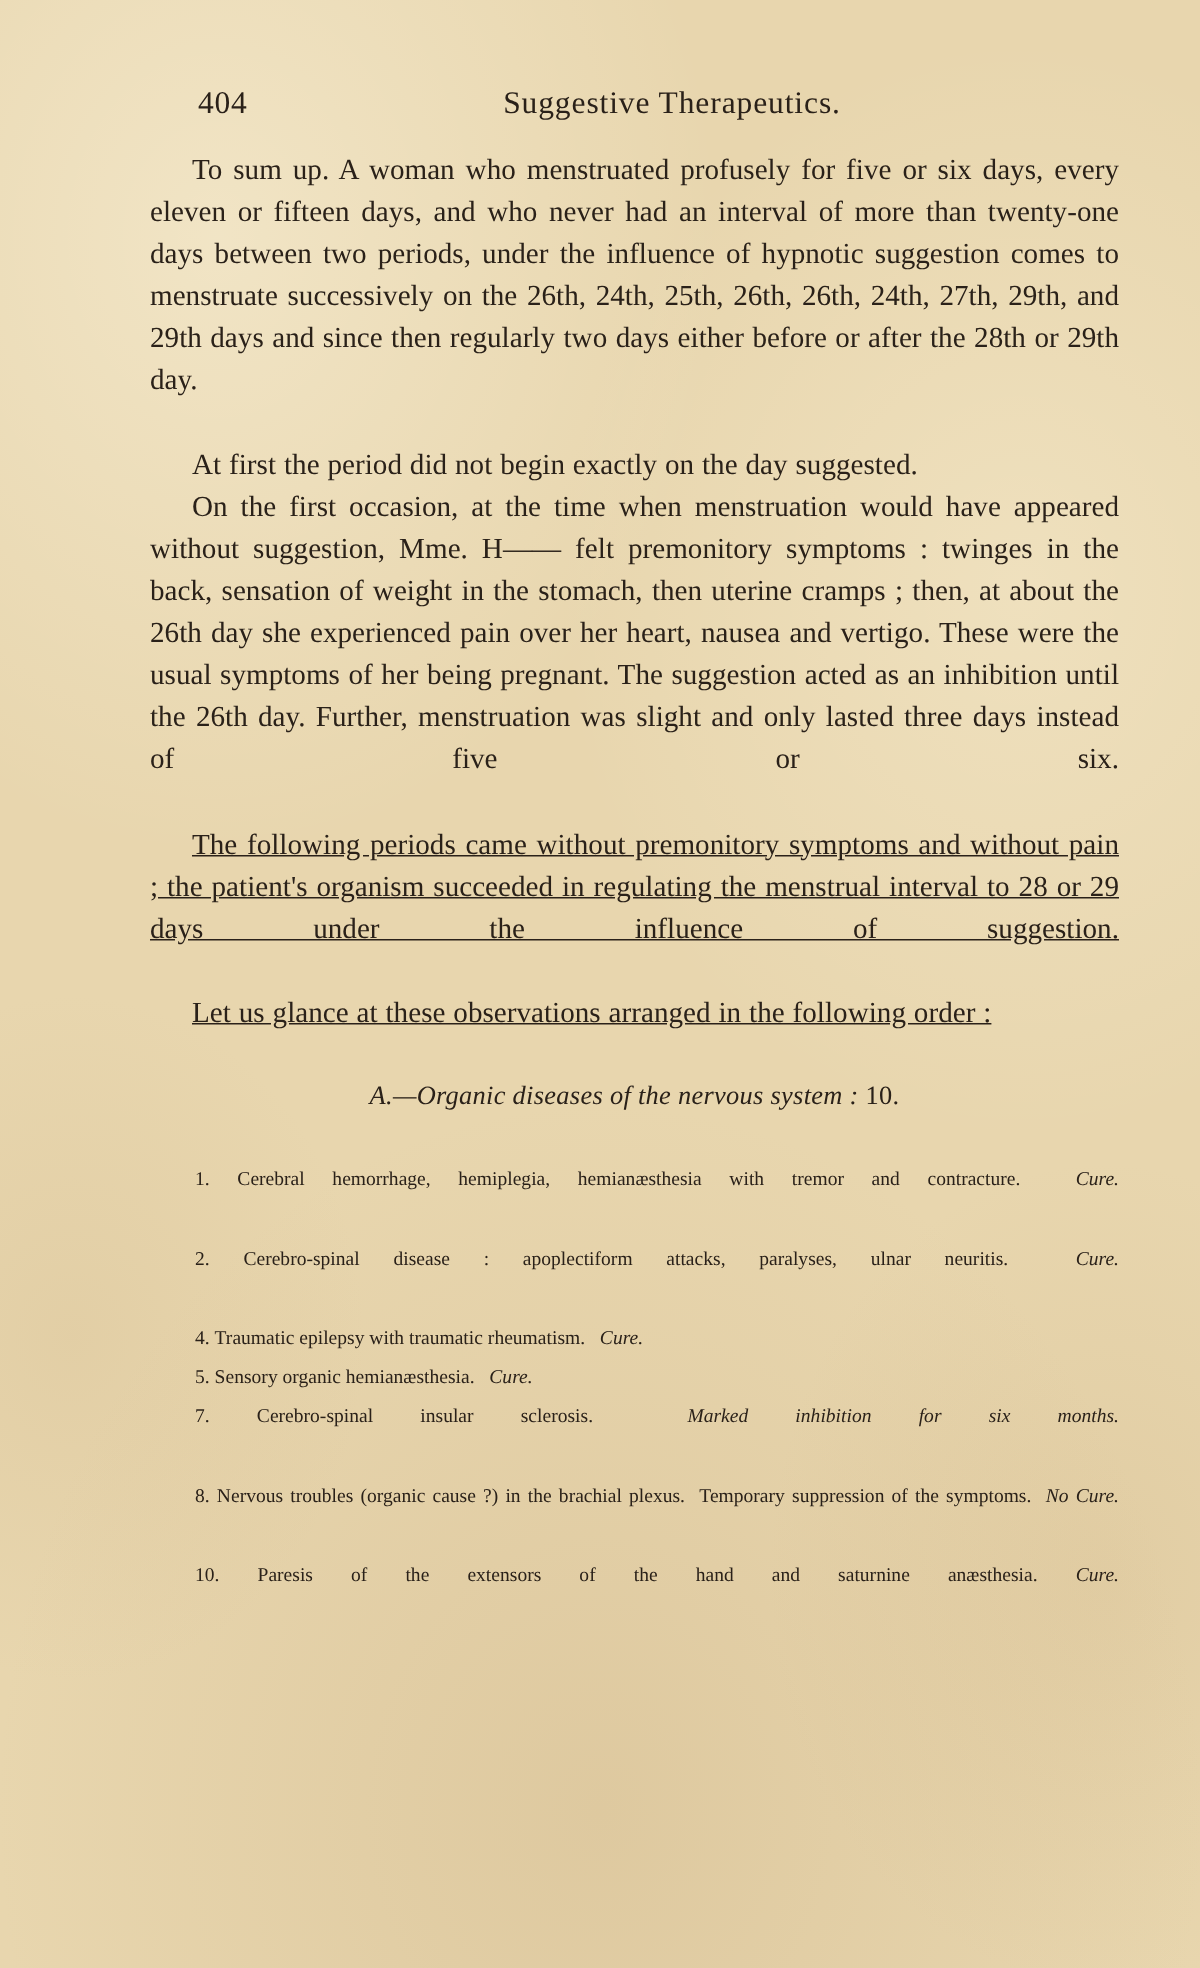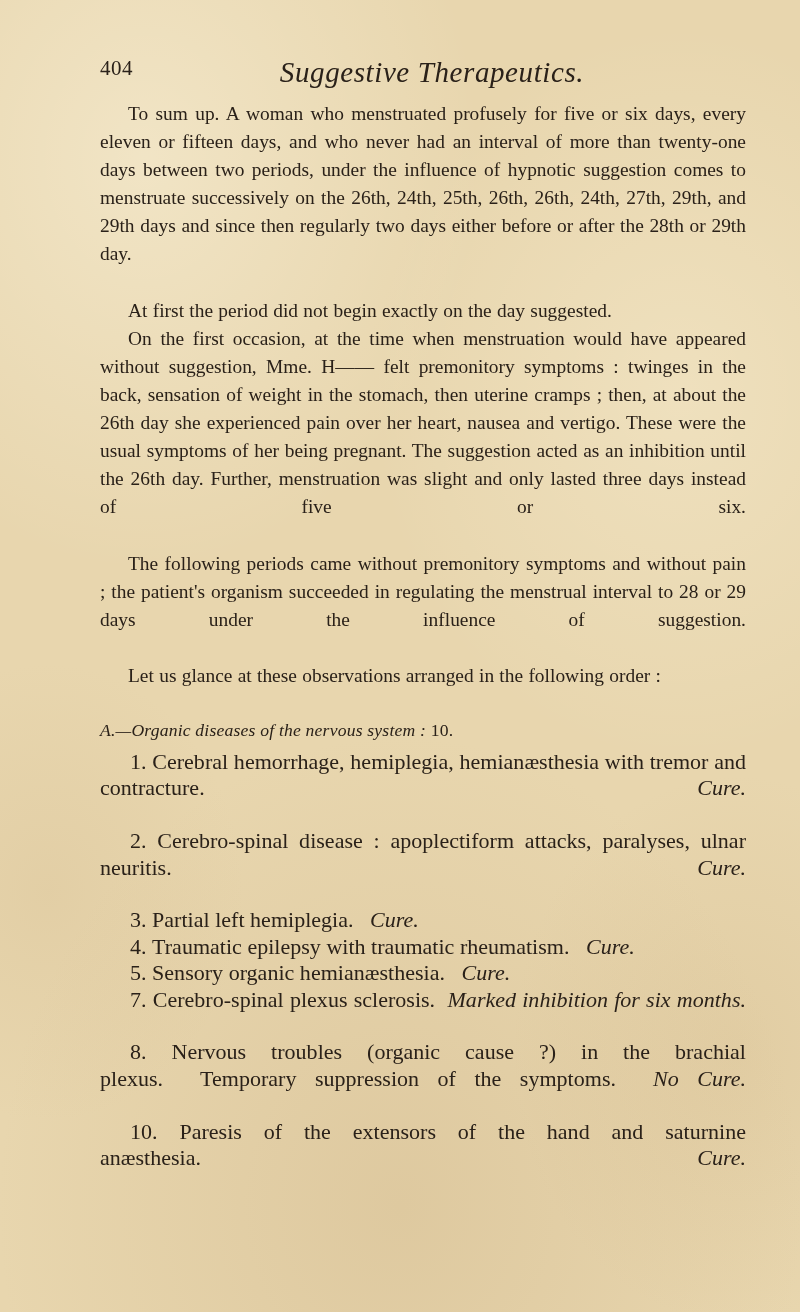--- a/index.html
+++ b/index.html
@@ -34,33 +34,33 @@
     top: 0;
     width: 646px;
     height: 1312px;
   }
 
   
   .running-head {
     position: relative;
     height: 44px;
     margin-top: 56px;
+    margin-left: 32px;
   }
   .folio {
     position: absolute;
     left: 0;
     top: 0;
     font-size: 21px;
     letter-spacing: 0.5px;
     font-family: "Liberation Serif", "DejaVu Serif", serif;
   }
   .head-title {
     text-align: center;
-    font-style: italic;
-    font-size: 29px;
+    font-size: 21px;
     letter-spacing: 0.6px;
     padding-left: 18px;
   }
 
   
   .body-block {
   }
   p.para {
     margin: 0;
     text-align: justify;
@@ -74,44 +74,46 @@
   p.para::after {
     content: "";
     display: inline-block;
     width: 100%;
   }
   p.para.nofill::after { display: none; }
 
   
   .glance {
     margin-top: 26px;
+    text-decoration: underline;
   }
 
   
   .section-heading {
+    text-align: center;
     font-style: italic;
     font-size: 17.6px;
     margin-top: 30px;
-    margin-bottom: 8px;
+    margin-bottom: 32px;
     letter-spacing: 0.2px;
   }
   .section-heading .count {
     font-style: normal;
   }
 
   
   ol.obs-list {
     margin: 0;
     padding: 0;
     list-style: none;
   }
   ol.obs-list li {
     margin: 0;
     text-align: justify;
-    font-size: 22px;
+    font-size: 13px;
     line-height: 26.4px;
     text-indent: 30px;
     letter-spacing: 0.02px;
   }
   ol.obs-list li::after {
     content: "";
     display: inline-block;
     width: 100%;
   }
   ol.obs-list li.nofill::after { display: none; }
@@ -147,28 +149,27 @@
   </div>
 
   <div class="section-heading"><span>A.—Organic diseases of the nervous system : </span><span class="count">10.</span></div>
 
   <ol class="obs-list">
 
     <li><span class="num">1.</span>&nbsp;<span>Cerebral hemorrhage, hemiplegia, hemianæsthesia with tremor and contracture.</span>&nbsp;&nbsp;<span class="result">Cure.</span></li>
 
     <li><span class="num">2.</span>&nbsp;<span>Cerebro-spinal disease : apoplectiform attacks, paralyses, ulnar neuritis.</span>&nbsp;&nbsp;<span class="result">Cure.</span></li>
 
-    <li class="nofill"><span class="num">3.</span>&nbsp;<span>Partial left hemiplegia.</span>&nbsp;&nbsp;&nbsp;<span class="result">Cure.</span></li>
 
     <li class="nofill"><span class="num">4.</span>&nbsp;<span>Traumatic epilepsy with traumatic rheumatism.</span>&nbsp;&nbsp;&nbsp;<span class="result">Cure.</span></li>
 
     <li class="nofill"><span class="num">5.</span>&nbsp;<span>Sensory organic hemianæsthesia.</span>&nbsp;&nbsp;&nbsp;<span class="result">Cure.</span></li>
 
 
-    <li><span class="num">7.</span>&nbsp;<span>Cerebro-spinal plexus sclerosis.</span>&nbsp;&nbsp;<span class="result">Marked inhibition for six months.</span></li>
+    <li><span class="num">7.</span>&nbsp;<span>Cerebro-spinal insular sclerosis.</span>&nbsp;&nbsp;<span class="result">Marked inhibition for six months.</span></li>
 
     <li><span class="num">8.</span>&nbsp;<span>Nervous troubles (organic cause ?) in the brachial plexus.</span>&nbsp;&nbsp;<span>Temporary suppression of the symptoms.</span>&nbsp;&nbsp;<span class="result">No Cure.</span></li>
 
 
     <li><span class="num">10.</span>&nbsp;<span>Paresis of the extensors of the hand and saturnine anæsthesia.</span>&nbsp;<span class="result">Cure.</span></li>
 
   </ol>
 
 </div>
 

